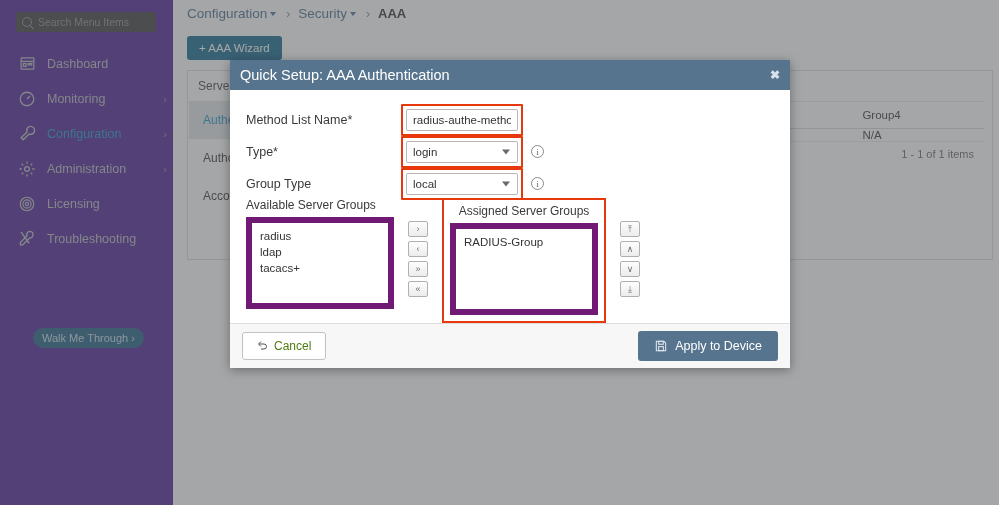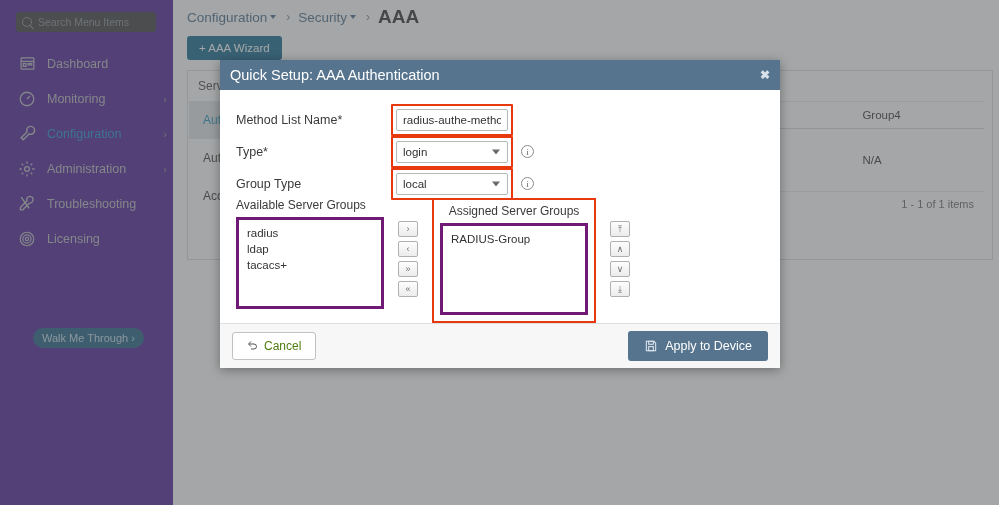--- a/index.html
+++ b/index.html
@@ -90,21 +90,21 @@
   }
   .bc-link { color: #4a6d8c; cursor: pointer; }
   .bc-caret {
     display: inline-block; margin: 0 2px 0 3px;
     border-left: 3px solid transparent;
     border-right: 3px solid transparent;
     border-top: 4px solid #4a6d8c;
     vertical-align: middle;
   }
   .bc-sep { margin: 0 8px; color: #7a8fa3; font-size: 12px; }
-  .bc-cur { color: #2e2e2e; font-weight: bold; font-size: 19px; }
+  .bc-cur { color: #2e2e2e; font-weight: bold; font-size: 13px; }
 
   .wizbtn {
     position: absolute; left: 14px; top: 36px;
     background: #12678f; color: #fff;
     border: none; border-radius: 3px;
     font-size: 11.5px;
     padding: 6px 12px;
     cursor: pointer;
     font-family: "Liberation Sans", sans-serif;
   }
@@ -149,39 +149,39 @@
     border-left: 5px solid transparent;
     border-right: 5px solid transparent;
     border-top: 8px solid #2b2b2b;
   }
   .tbl th .fil::after {
     content: ""; position: absolute;
     left: -1px; top: 8px; width: 2px; height: 4px;
     background: #2b2b2b;
   }
   .tbl td {
-    padding: 25px 8px; color: #333;
+    padding: 0 8px; color: #333;
     border-bottom: 1px solid #ececec;
     margin-top: 9px;
   }
   .pager {
     text-align: right; padding: 6px 10px;
     font-size: 11px; color: #666;
   }
 
   
   .backdrop {
     position: absolute; left: 0; top: 0;
     width: 999px; height: 505px;
     background: rgba(90,92,95,0.55);
   }
 
   
   .modal {
-    position: absolute; left: 220px; top: 60px;
+    position: absolute; left: 230px; top: 60px;
     width: 560px; height: 308px;
     background: #fff;
     box-shadow: 0 2px 10px rgba(0,0,0,0.35);
   }
   .mhead {
     height: 30px; background: #56748e;
     display: flex; align-items: center;
     padding: 0 10px;
     position: relative;
   }
@@ -243,21 +243,21 @@
 
   
   .dual { position: absolute; left: 16px; top: 108px; }
   .dl-head {
     font-size: 12px; color: #3a3a3a;
     margin-bottom: 5px;
   }
   .dl-cols { display: flex; align-items: flex-start; }
   .lbox {
     width: 148px; height: 92px;
-    border: 3px solid #701a75;
+    border: 6px solid #701a75;
     background: #fff;
     padding: 5px 0 0 0;
     overflow: hidden;
   }
   .lbox .li {
     font-size: 11.5px; color: #333;
     padding: 1px 8px; cursor: pointer;
     line-height: 14px;
   }
   .btncol {
@@ -356,38 +356,38 @@
             <circle cx="12" cy="12" r="3.2"></circle>
             <path d="M12 2v3M12 19v3M2 12h3M19 12h3M5 5l2 2M17 17l2 2M19 5l-2 2M7 17l-2 2"></path>
           </svg>
         </span>
         <span>Administration</span>
         <span class="chev">›</span>
       </div>
 
       <div class="navitem">
         <span class="nicon">
-          <svg width="19" height="19" viewBox="0 0 24 24" fill="none" stroke="#b9bbbe" stroke-width="1.7">
-            <path d="M15 3a4 4 0 0 0-3.7 5.6L3 17v3h3l8.4-8.4A4 4 0 1 0 15 3z"></path>
-            <line x1="4" y1="4" x2="14" y2="18"></line>
-          </svg>
-        </span>
-        <span>Troubleshooting</span>
-        <span class="chev"></span>
-      </div>
-
-      <div class="navitem">
-        <span class="nicon">
           <svg width="18" height="18" viewBox="0 0 24 24" fill="none" stroke="#b9bbbe" stroke-width="1.6">
             <circle cx="12" cy="12" r="9"></circle>
               <circle cx="12" cy="12" r="5.5"></circle>
               <circle cx="12" cy="12" r="2.2"></circle>
           </svg>
         </span>
         <span>Licensing</span>
+        <span class="chev"></span>
+      </div>
+
+      <div class="navitem">
+        <span class="nicon">
+          <svg width="19" height="19" viewBox="0 0 24 24" fill="none" stroke="#b9bbbe" stroke-width="1.7">
+            <path d="M15 3a4 4 0 0 0-3.7 5.6L3 17v3h3l8.4-8.4A4 4 0 1 0 15 3z"></path>
+            <line x1="4" y1="4" x2="14" y2="18"></line>
+          </svg>
+        </span>
+        <span>Troubleshooting</span>
         <span class="chev"></span>
       </div>
 
     </div>
 
     <div class="wmt">Walk Me Through ›</div>
   </div>
 
   <div class="main">
 

